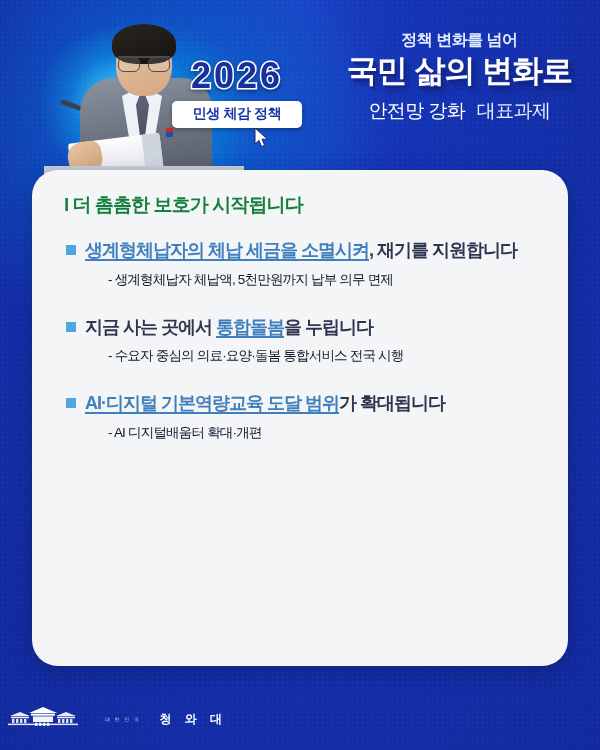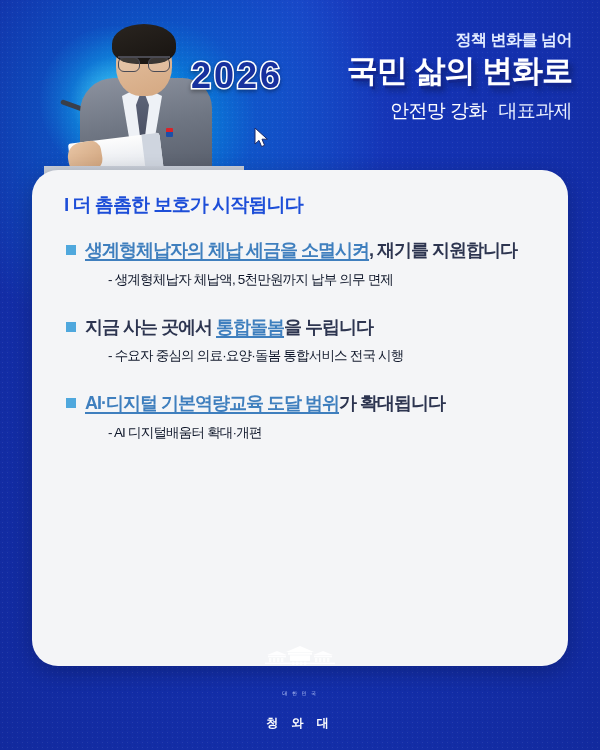--- a/index.html
+++ b/index.html
@@ -109,21 +109,21 @@
   }
   #badge {
     margin-top:7px; background:#ffffff; border-radius:5px;
     padding:4px 8px 5px; text-align:center;
     font-size:14px; font-weight:700; color:#1a35a8; letter-spacing:-.4px;
     box-shadow:0 2px 5px rgba(0,0,0,.3);
   }
   #cursor { position:absolute; left:82px; top:70px; width:16px; height:20px; }
 
   
-  #headline { position:absolute; right:28px; top:30px; text-align:right; }
+  #headline { position:absolute; right:28px; top:30px; text-align:center; }
   #eyebrow {
     font-size:16px; font-weight:600; color:#e2ebff; letter-spacing:-.5px;
     margin-bottom:4px;
   }
   #maintitle {
     font-size:31px; font-weight:700; letter-spacing:-1px; line-height:1.05;
     color:#ffffff;
     -webkit-text-stroke:1px #2b46c8;
     paint-order:stroke fill;
     text-shadow:2px 3px 0 #12268e, 4px 5px 6px rgba(0,0,0,.35);
@@ -133,21 +133,21 @@
   #subtitle .light  { font-weight:400; color:#eaf0ff;margin-left:7px; }
 
   
   #card {
     position:absolute; left:32px; top:170px; width:536px; height:496px;
     background:#f4f5f7; border-radius:26px;
     box-shadow:0 6px 22px rgba(0,0,0,.22);
   }
   #card-title {
     position:absolute; left:32px; top:22px;
-    font-size:19px; font-weight:700; color:#1d4ed8; letter-spacing:-.9px;
+    font-size:19px; font-weight:700; color:#15803d; letter-spacing:-.9px;
   }
   #card-title .bar { display:inline-block; margin-right:4px; }
 
   #items { position:absolute; left:34px; top:68px; right:24px; }
   .item { margin-bottom:26px; }
   .item:last-child { margin-bottom:0; }
 
   .item-head {
     display:flex; align-items:flex-start; gap:9px;
     font-size:18px; font-weight:700; color:#2d3550; letter-spacing:-1px;
@@ -160,21 +160,21 @@
   .hl { color:#3f7fbe; text-decoration:underline; text-decoration-thickness:1.6px;
         text-underline-offset:3px; }
   .sub {
     margin:7px 0 0 42px;
     font-size:13.5px; color:#0f172a; letter-spacing:-.8px; font-weight:400;
   }
 
   
   #footer {
     position:absolute; left:0; bottom:18px; width:600px;
-    display:flex; flex-direction:column; align-items:center; gap:19px;
+    display:flex; flex-direction:row; align-items:center; gap:19px;
   }
   #emblem-sub { font-size:5px; color:#c4d2ff; letter-spacing:1.6px; }
   #emblem-name { font-size:12px; font-weight:700; color:#ffffff; letter-spacing:5px; }
 </style>
 </head>
 <body>
 
 <div id="poster">
 
   <div id="dots"></div>
@@ -191,20 +191,21 @@
       <div id="phair"></div>
       <div id="pglass"></div>
       <div id="ppin"></div>
       <div id="pbook"></div>
       <div id="phand"></div>
       <div id="ppodium"></div>
     </div>
 
     <div id="yearblock">
       <div id="year">2026</div>
+      <div id="badge">민생 체감 정책</div>
       <svg id="cursor" viewBox="0 0 16 20">
         <path d="M1 0 L1 16 L5 12.4 L7.6 18.6 L10.6 17.3 L8 11.2 L13.4 11.2 Z" fill="#ffffff" stroke="#1b2a6b" stroke-width="1"></path>
       </svg>
     </div>
 
     <div id="headline">
       <div id="eyebrow">정책 변화를 넘어</div>
       <div id="maintitle">국민 삶의 변화로</div>
       <div id="subtitle">
         <span class="strong">안전망 강화</span>

